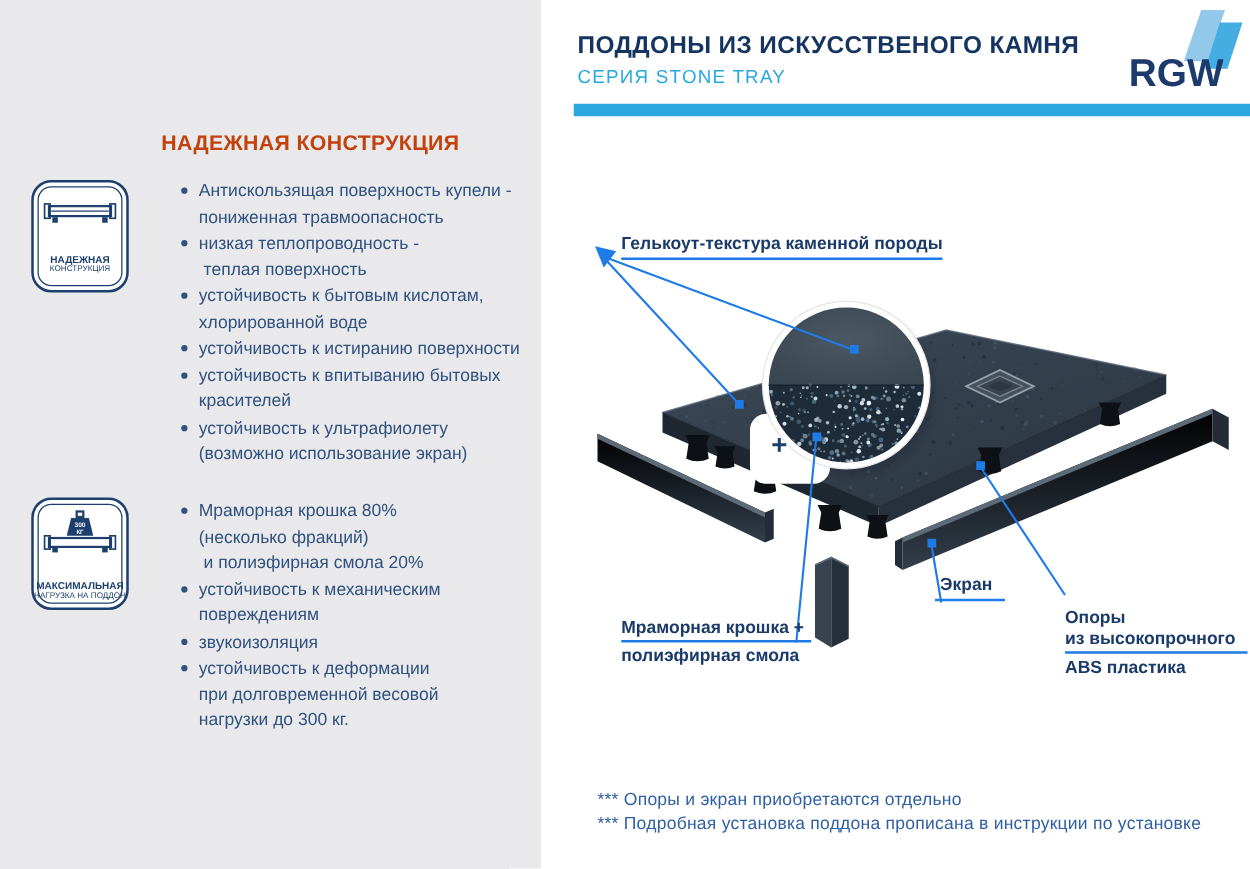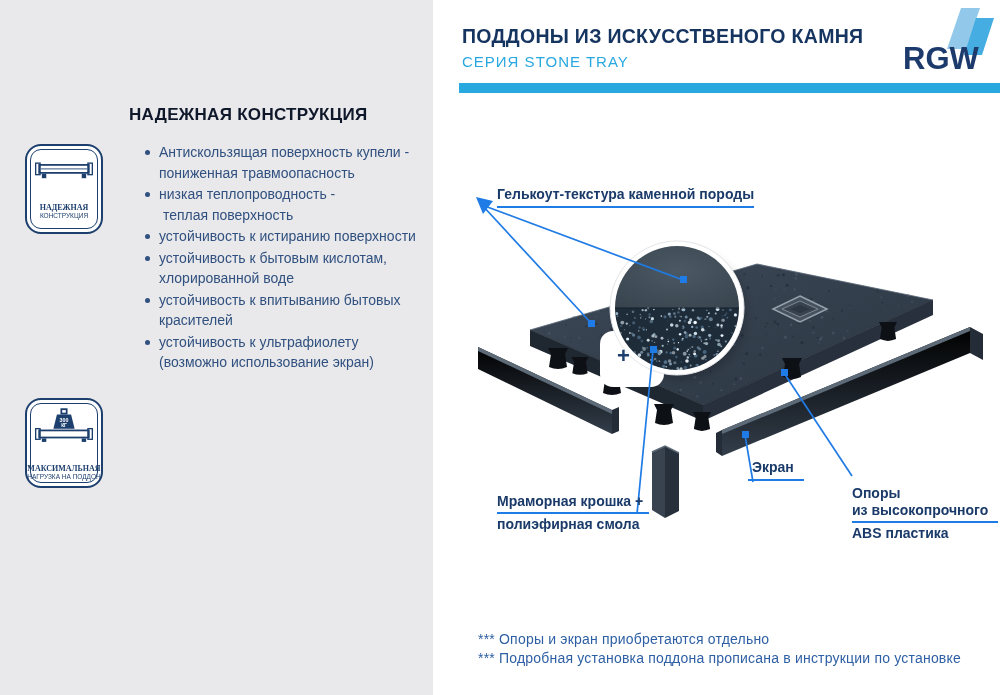--- a/index.html
+++ b/index.html
@@ -9,28 +9,28 @@
 
   
   .title{position:absolute;left:462px;top:25px;font-size:19.5px;font-weight:bold;
          color:#15345f;letter-spacing:.3px;}
   .subtitle{position:absolute;left:462px;top:53px;font-size:15px;color:#29a8e0;letter-spacing:1px;}
   .accent-bar{position:absolute;left:459px;top:83px;width:541px;height:10px;background:#29a8e0;}
   .logo{position:absolute;left:903px;top:5px;width:94px;height:74px;}
 
   
   .section-heading{position:absolute;left:129px;top:105px;font-size:17px;font-weight:bold;
-                   color:#0f172a;letter-spacing:.3px;}
+                   color:#c2410c;letter-spacing:.3px;}
   .badge{position:absolute;left:25px;width:78px;height:90px;background:#fff;
          border:2.5px solid #1d3f6e;border-radius:16px;padding:3px;box-sizing:border-box;}
   .badge-inner{width:100%;height:100%;border:1px solid #1d3f6e;border-radius:11px;
                display:flex;flex-direction:column;align-items:center;justify-content:center;
                box-sizing:border-box;}
   .badge1{top:144px;} .badge2{top:398px;}
-  .badge-l1{font-size:8px;font-weight:bold;color:#1d3f6e;margin-top:19px;white-space:nowrap;font-family:Liberation Serif, serif;}
+  .badge-l1{font-size:8px;font-weight:bold;color:#1d3f6e;margin-top:19px;white-space:nowrap;}
   .badge-l2{font-size:6.5px;color:#1d3f6e;white-space:nowrap;}
   .blist{position:absolute;left:143px;width:300px;margin:0;padding:0;list-style:none;}
   #list1{top:142px;} #list2{top:398px;}
   .blist li{position:relative;padding-left:16px;font-size:14px;line-height:20.5px;
             color:#30507f;white-space:pre-line;margin:0 0 1px 0;}
   .blist li::before{content:"";position:absolute;left:2px;top:8px;width:5px;height:5px;
             border-radius:50%;background:#30507f;}
 
   
   .dsvg{position:absolute;left:0;top:0;width:1000px;height:695px;}
@@ -82,23 +82,23 @@
       <div class="badge-l1">НАДЕЖНАЯ</div>
       <div class="badge-l2">КОНСТРУКЦИЯ</div>
     </div>
   </div>
 
   <ul class="blist" id="list1">
     <li>Антискользящая поверхность купели -
 пониженная травмоопасность</li>
     <li>низкая теплопроводность -
 &nbsp;теплая поверхность</li>
-    <li>устойчивость к истиранию поверхности</li>
     <li>устойчивость к бытовым кислотам,
 хлорированной воде</li>
+    <li>устойчивость к истиранию поверхности</li>
     <li>устойчивость к впитыванию бытовых
 красителей</li>
     <li>устойчивость к ультрафиолету
 (возможно использование экран)</li>
   </ul>
 
   <div class="badge badge2">
     <div class="badge-inner">
       <svg viewBox="0 0 70 42" width="62" height="38">
         <rect x="31" y="1" width="8" height="7" fill="#1d3f6e"></rect>
@@ -110,20 +110,31 @@
         <rect x="3" y="24" width="5" height="12" fill="none" stroke="#1d3f6e" stroke-width="1.5"></rect>
         <rect x="62" y="24" width="5" height="12" fill="none" stroke="#1d3f6e" stroke-width="1.5"></rect>
         <rect x="10" y="35" width="5" height="4" fill="#1d3f6e"></rect>
         <rect x="55" y="35" width="5" height="4" fill="#1d3f6e"></rect>
       </svg>
       <div class="badge-l1">МАКСИМАЛЬНАЯ</div>
       <div class="badge-l2">НАГРУЗКА НА ПОДДОН</div>
     </div>
   </div>
 
+  <ul class="blist" id="list2">
+    <li>Мраморная крошка 80%
+(несколько фракций)
+&nbsp;и полиэфирная смола 20%</li>
+    <li>устойчивость к механическим
+повреждениям</li>
+    <li>звукоизоляция</li>
+    <li>устойчивость к деформации
+при долговременной весовой
+нагрузки до 300 кг.</li>
+  </ul>
 
   <svg class="dsvg" viewBox="0 0 1000 695">
     <defs>
       <linearGradient id="gTray" x1="0" y1="0" x2="1" y2="1">
         <stop offset="0" stop-color="#3d4957"></stop>
           <stop offset="1" stop-color="#2b3542"></stop>
       </linearGradient>
       <linearGradient id="gPanel" x1="0" y1="0" x2="0" y2="1">
         <stop offset="0" stop-color="#49566" stop-opacity="1"></stop>
         <stop offset="1" stop-color="#333e4b"></stop>

